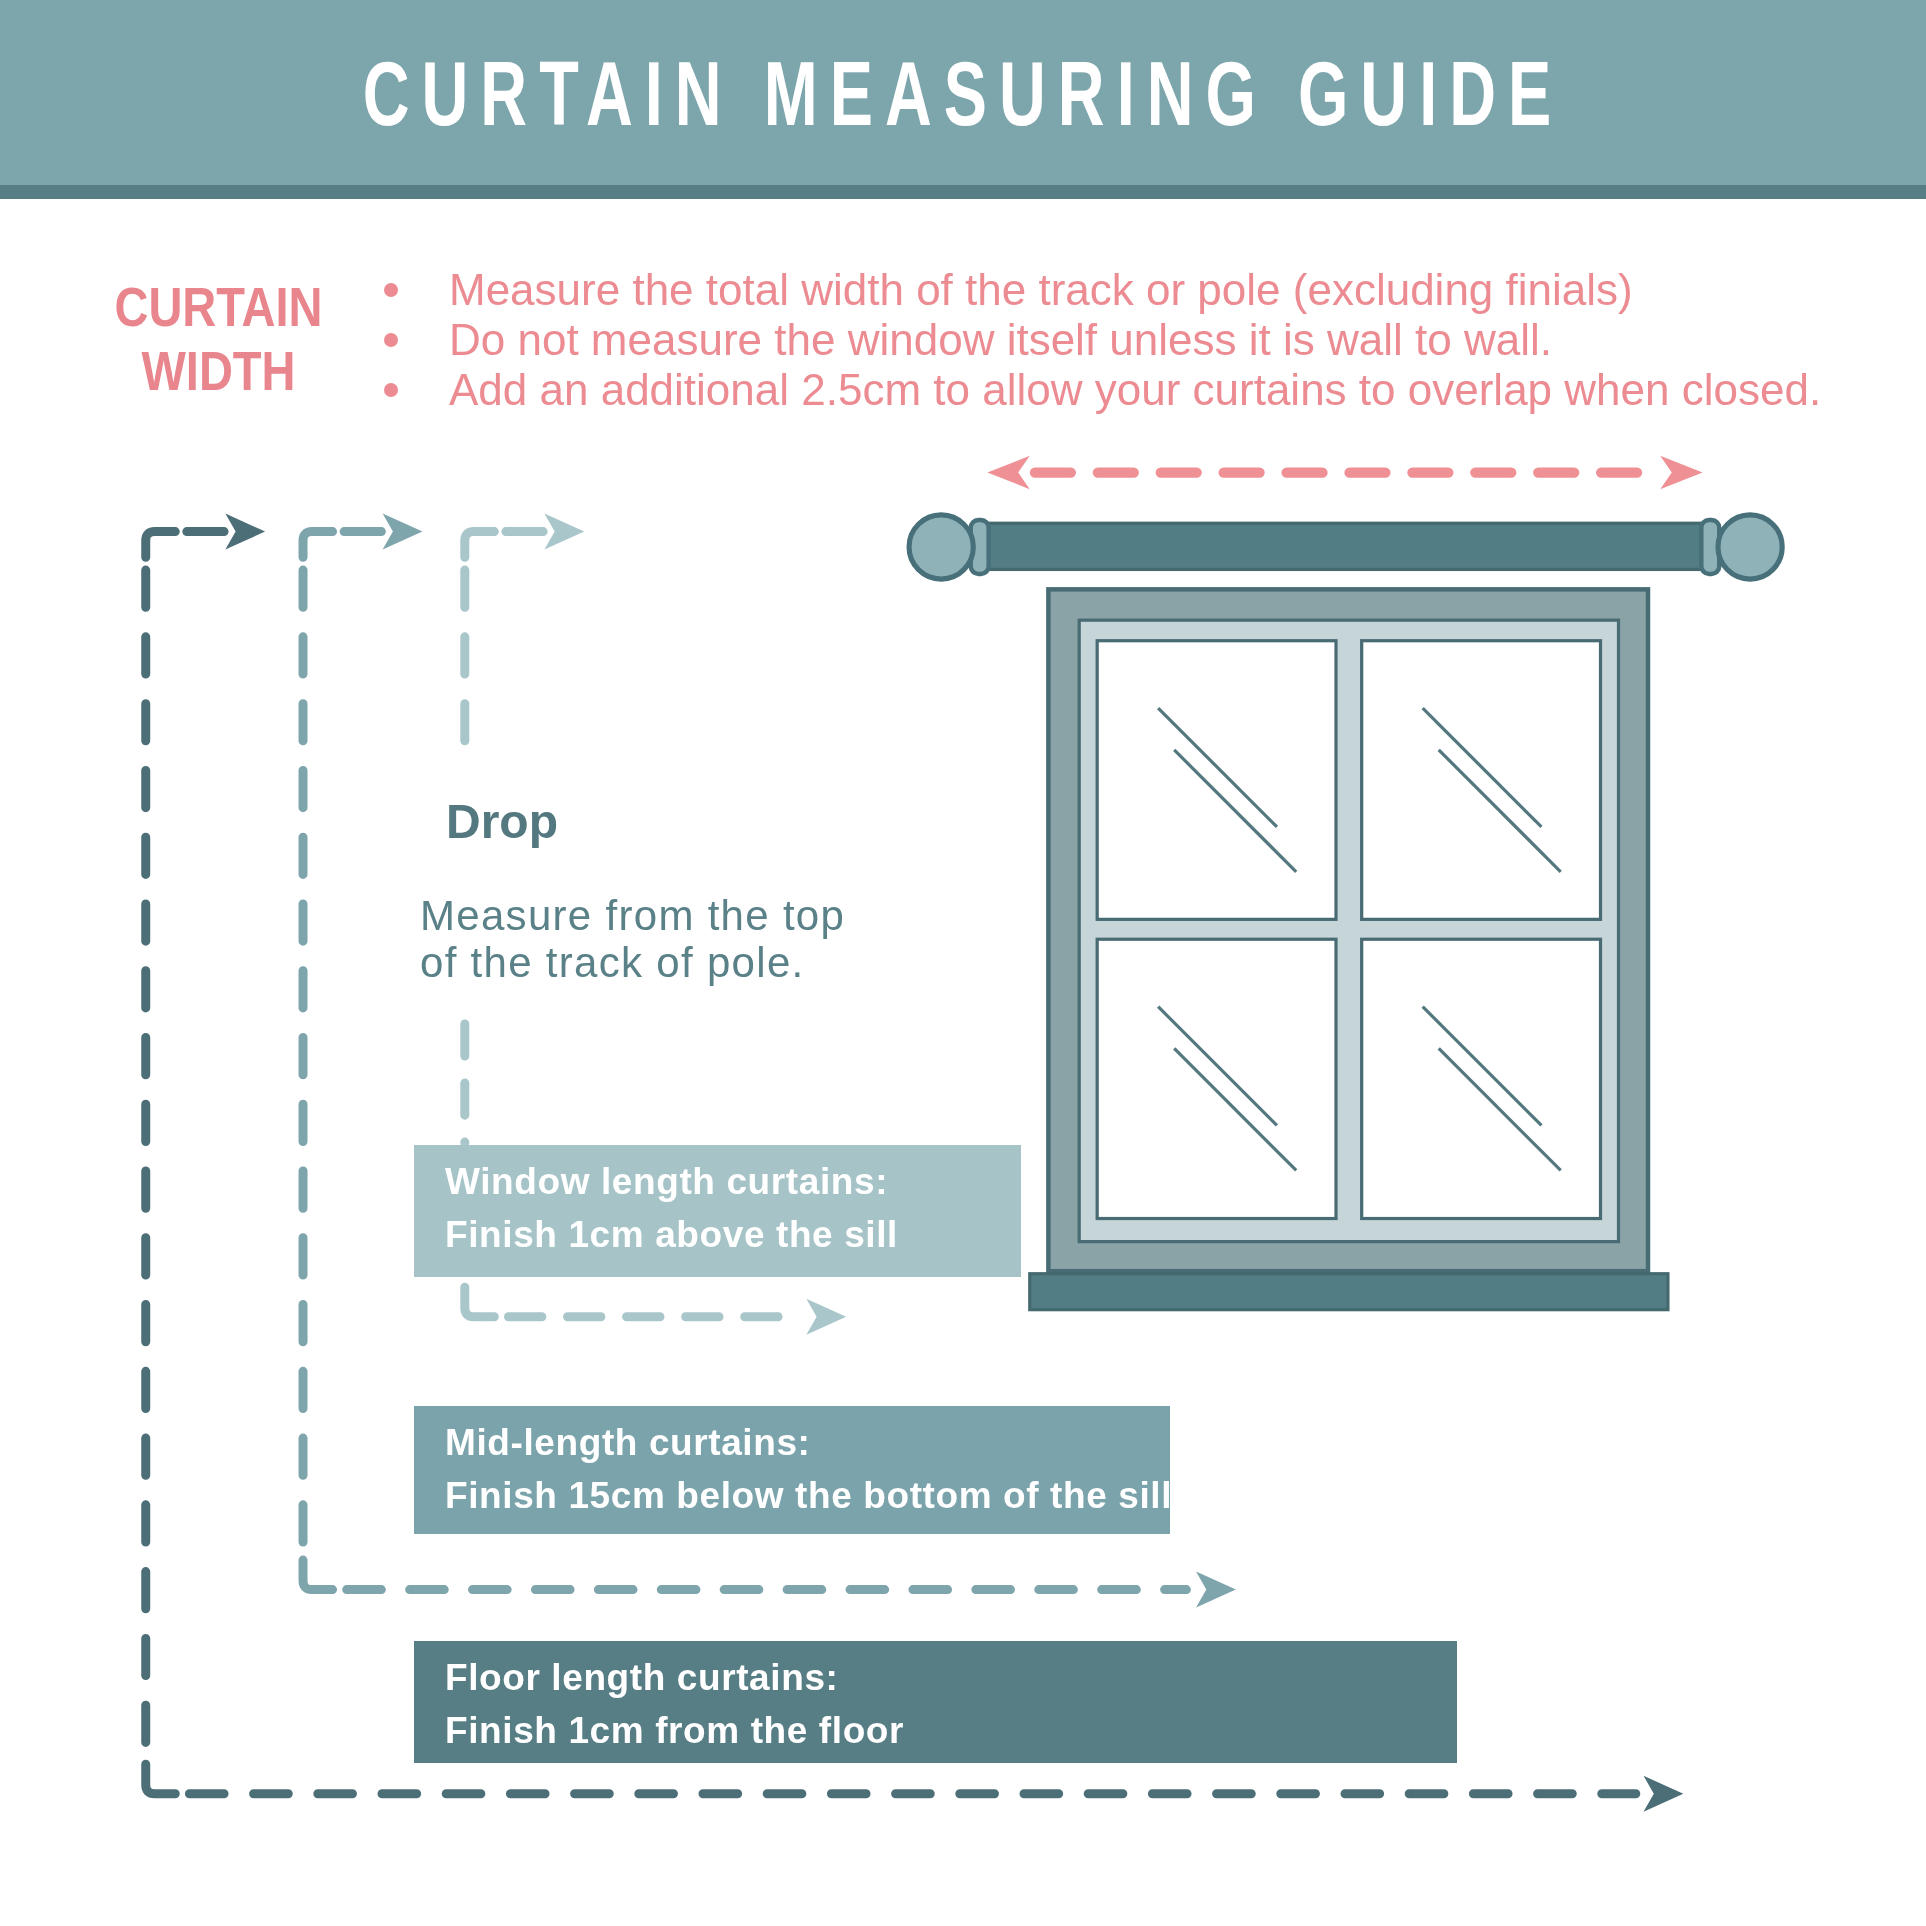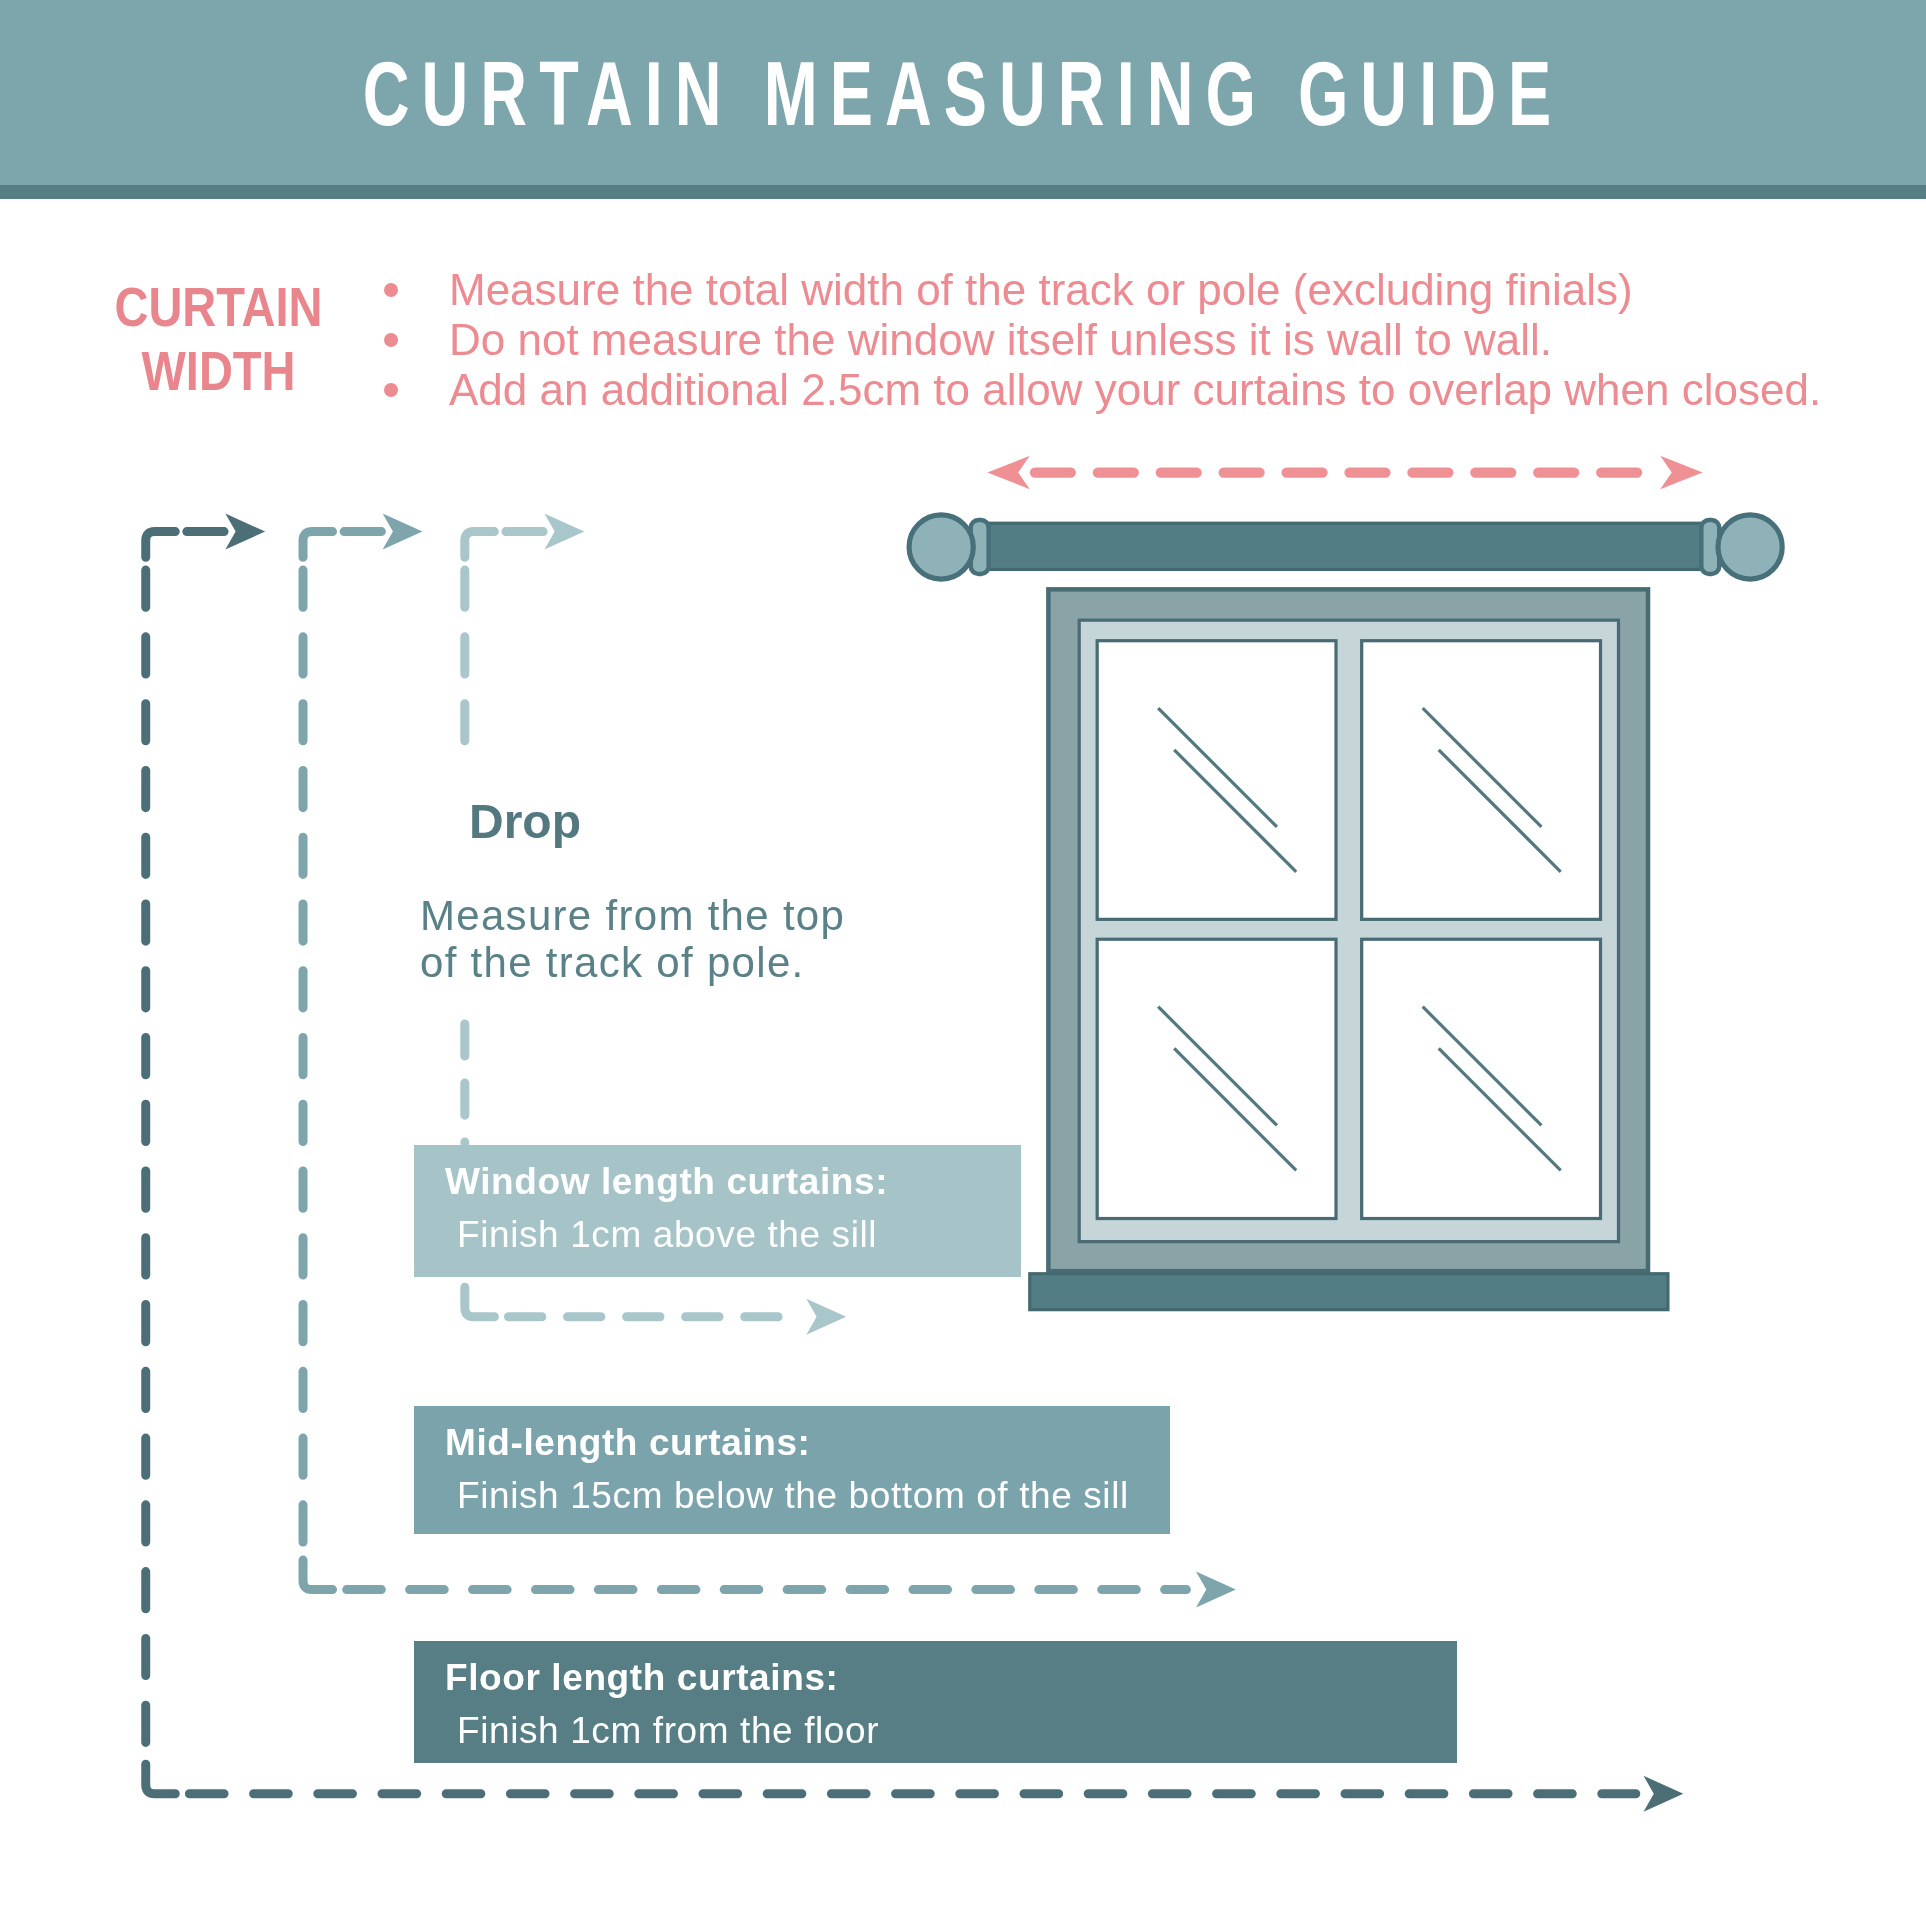--- a/index.html
+++ b/index.html
@@ -34,27 +34,27 @@
 
   .cw-label{position:absolute;left:90px;top:275px;width:257px;text-align:center;
             color:var(--pink-strong);font-weight:bold;font-size:56px;line-height:64px;
             transform:scaleX(0.84);transform-origin:center;}
   .bullets{position:absolute;left:384px;top:265px;}
   .bullet-row{display:flex;align-items:center;height:50px;white-space:nowrap;}
   .bullet-dot{width:14px;height:14px;border-radius:50%;background:var(--pink);margin-right:51px;flex:0 0 auto;}
   .bullet-text{color:var(--pink);font-size:44px;letter-spacing:0px;}
 
   .drop-heading{position:absolute;left:446px;top:796px;color:var(--teal-dark-text);
-                font-size:48px;font-weight:bold;line-height:51px;margin-left:23px;}
+                font-size:48px;font-weight:bold;line-height:51px;}
   .drop-para{position:absolute;left:420px;top:892px;color:var(--teal-body);
              font-size:42px;line-height:47px;letter-spacing:1.3px;white-space:nowrap;}
 
   .label-box{position:absolute;color:#ffffff;padding:10.3px 13px 0 31px;}
   .label-box .box-title{font-size:37px;font-weight:bold;line-height:53px;letter-spacing:0.6px;white-space:nowrap;}
-  .label-box .box-subtitle{font-size:37px;font-weight:normal;line-height:53px;letter-spacing:0.6px;white-space:nowrap;margin-left:12px;}
+  .label-box .box-subtitle{font-size:37px;font-weight:bold;line-height:53px;letter-spacing:0.6px;white-space:nowrap;}
   .box-window{left:414px;top:1145px;width:607px;height:132px;background:var(--box-light);}
   .box-mid{left:414px;top:1406px;width:756px;height:128px;background:var(--box-mid);}
   .box-floor{left:414px;top:1641px;width:1043px;height:122px;background:var(--box-dark);}
 
   .footer-note{position:absolute;left:0;top:1830px;width:1926px;text-align:center;
                color:var(--box-dark);font-size:42px;letter-spacing:0.6px;}
 
   svg.diagram{position:absolute;left:0;top:0;}
 </style>
 </head>

